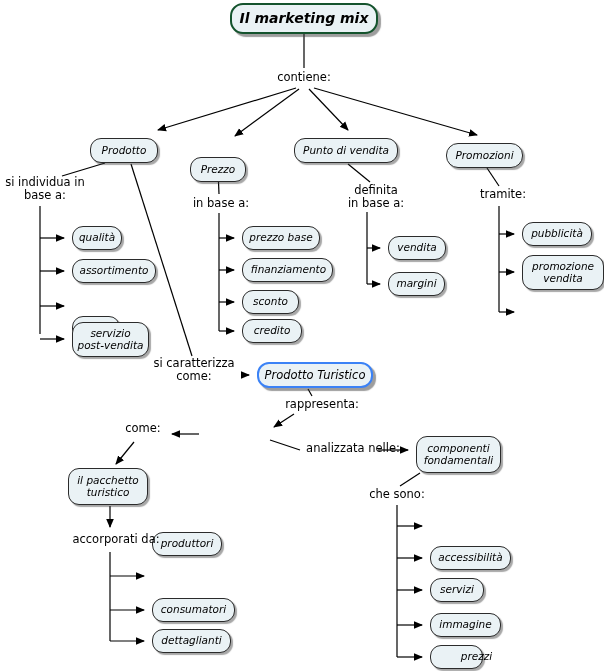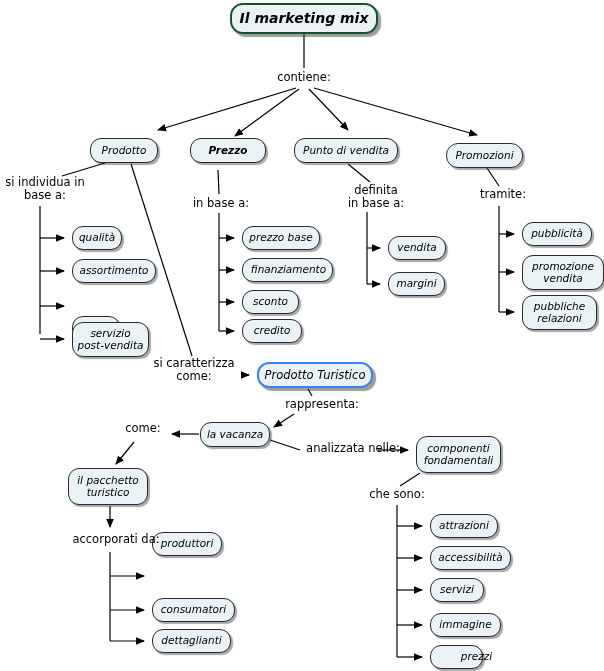--- a/index.html
+++ b/index.html
@@ -137,58 +137,54 @@
       <line x1="397" y1="558" x2="422" y2="558" marker-end="url(#arrow)"></line>
       <line x1="397" y1="590" x2="422" y2="590" marker-end="url(#arrow)"></line>
       <line x1="397" y1="625" x2="422" y2="625" marker-end="url(#arrow)"></line>
       <line x1="397" y1="657" x2="422" y2="657" marker-end="url(#arrow)"></line>
     </g>
   </svg>
 
   <div class="node root" style="left: 230px; top: 3px; width: 148px; height: 31px;">Il marketing mix</div>
 
   <div class="node" style="left: 90px; top: 138px; width: 68px; height: 25px;">Prodotto</div>
-  <div class="node" style="left: 190px; top: 138px; width: 76px; height: 25px; font-weight: bold;">Prezzo</div>
+  <div class="node" style="left: 190px; top: 157px; width: 56px; height: 25px;">Prezzo</div>
   <div class="node" style="left: 294px; top: 138px; width: 104px; height: 25px;">Punto di vendita</div>
   <div class="node" style="left: 446px; top: 143px; width: 77px; height: 25px; border-radius: 12px;">Promozioni</div>
 
   <div class="node" style="left: 72px; top: 226px; width: 50px; height: 24px;">qualità</div>
   <div class="node" style="left: 72px; top: 259px; width: 84px; height: 24px;">assortimento</div>
   <div class="node" style="left: 72px; top: 294px; width: 48px; height: 24px; margin-top: 22px;">marca</div>
   <div class="node" style="left: 72px; top: 322px; width: 77px; height: 35px;">servizio
 post-vendita</div>
 
   <div class="node" style="left: 242px; top: 226px; width: 78px; height: 24px; text-align: center;">prezzo base</div>
   <div class="node" style="left: 242px; top: 258px; width: 91px; height: 24px; padding-left: 6px;">finanziamento</div>
   <div class="node" style="left: 242px; top: 290px; width: 57px; height: 24px;">sconto</div>
   <div class="node" style="left: 242px; top: 319px; width: 60px; height: 24px;">credito</div>
 
   <div class="node" style="left: 388px; top: 236px; width: 58px; height: 24px;">vendita</div>
   <div class="node" style="left: 388px; top: 272px; width: 57px; height: 24px;">margini</div>
 
   <div class="node" style="left: 522px; top: 222px; width: 70px; height: 24px;">pubblicità</div>
   <div class="node" style="left: 522px; top: 255px; width: 82px; height: 35px;">promozione
 vendita</div>
-  <div class="node" style="left: 522px; top: 295px; width: 75px; height: 35px;">pubbliche
-relazioni</div>
 
   <div class="node sub-root" style="left: 257px; top: 362px; width: 116px; height: 26px;">Prodotto Turistico</div>
 
-  <div class="node" style="left: 200px; top: 422px; width: 70px; height: 25px;">la vacanza</div>
   <div class="node" style="left: 68px; top: 468px; width: 80px; height: 37px;">il pacchetto
 turistico</div>
 
   <div class="node" style="left: 152px; top: 532px; width: 70px; height: 24px;">produttori</div>
   <div class="node" style="left: 152px; top: 598px; width: 83px; height: 24px;">consumatori</div>
   <div class="node" style="left: 152px; top: 629px; width: 79px; height: 24px;">dettaglianti</div>
 
   <div class="node" style="left: 416px; top: 436px; width: 85px; height: 37px;">componenti
 fondamentali</div>
 
-  <div class="node" style="left: 430px; top: 514px; width: 68px; height: 24px;">attrazioni</div>
   <div class="node" style="left: 430px; top: 546px; width: 81px; height: 24px;">accessibilità</div>
   <div class="node" style="left: 430px; top: 578px; width: 54px; height: 24px;">servizi</div>
   <div class="node" style="left: 430px; top: 613px; width: 71px; height: 24px;">immagine</div>
   <div class="node" style="left: 430px; top: 645px; width: 53px; height: 24px; padding-left: 44px;">prezzi</div>
 
   <div class="link-label" style="left: 270px; top: 71px; width: 68px;">contiene:</div>
   <div class="link-label" style="left: 2px; top: 176px; width: 86px;">si individua in
 base a:</div>
   <div class="link-label" style="left: 188px; top: 197px; width: 66px;">in base a:</div>
   <div class="link-label" style="left: 343px; top: 184px; width: 66px;">definita

